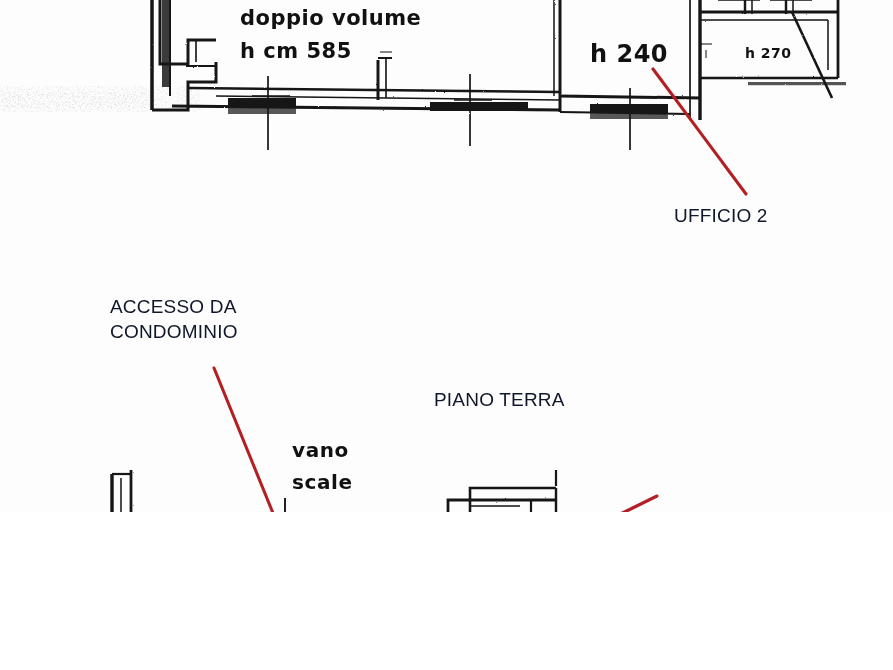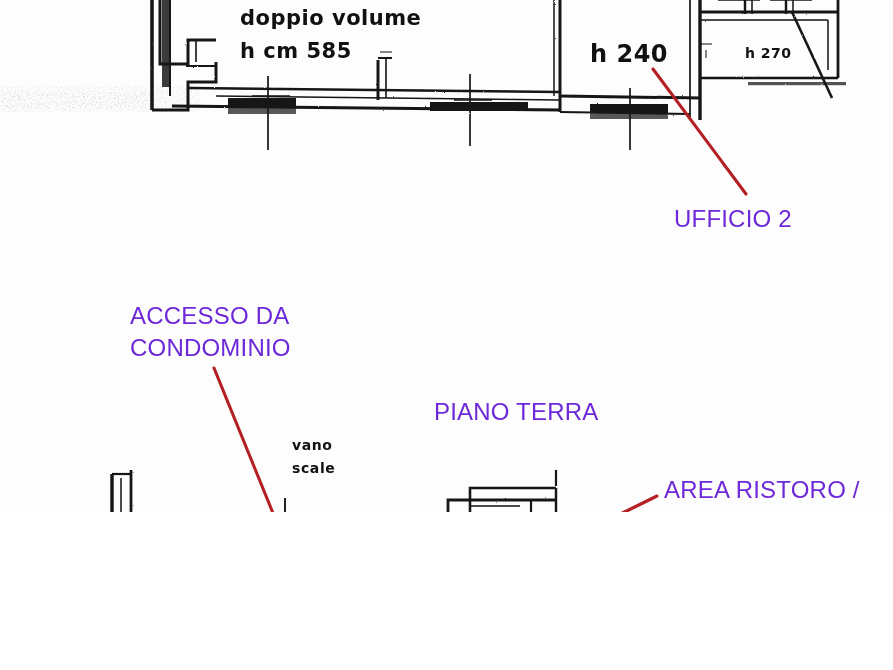--- a/index.html
+++ b/index.html
@@ -21,52 +21,52 @@
   #plan-svg {
     position: absolute;
     left: 0;
     top: 0;
     width: 893px;
     height: 670px;
   }
   
   .annot {
     position: absolute;
-    color: #6d28d9;
+    color: #0f172a;
     font-family: "Liberation Sans", sans-serif;
-    font-size: 24px;
+    font-size: 19px;
     font-weight: 400;
     line-height: 1.32;
     letter-spacing: 0.2px;
     white-space: pre-line;
   }
   #annot-ufficio2   { left: 674px; top: 203px; }
-  #annot-accesso    { left: 110px; top: 300px; margin-left: 20px; }
-  #annot-piano      { left: 434px; top: 396px; }
+  #annot-accesso    { left: 110px; top: 294px; }
+  #annot-piano      { left: 434px; top: 387px; }
   #annot-area       { left: 664px; top: 474px; }
 
   
   .plantext {
     position: absolute;
     color: #111111;
     font-family: "DejaVu Sans", sans-serif;
     font-weight: bold;
     white-space: pre-line;
   }
   #txt-doppio {
     left: 240px; top: 2px;
     font-size: 21px;
     line-height: 1.55;
     letter-spacing: 0.5px;
   }
   #txt-h240 { left: 590px; top: 40px; font-size: 24px; letter-spacing: 0.5px; }
   #txt-h270 { left: 745px; top: 45px; font-size: 14px; letter-spacing: 0.5px; }
   #txt-vano {
     left: 292px; top: 434px;
-    font-size: 14px;
+    font-size: 20px;
     line-height: 1.62;
     letter-spacing: 0.6px;
   }
 </style>
 </head>
 <body>
 
 <div id="page">
 
   <svg id="plan-svg" viewBox="0 0 893 670">
@@ -223,16 +223,14 @@
   <div class="plantext" id="txt-vano">vano
 scale</div>
 
   <div class="annot" id="annot-ufficio2">UFFICIO 2</div>
 
   <div class="annot" id="annot-accesso">ACCESSO DA
 CONDOMINIO</div>
 
   <div class="annot" id="annot-piano">PIANO TERRA</div>
 
-  <div class="annot" id="annot-area">AREA RISTORO /
-SERVER</div>
 
 </div>
 
 </body></html>

